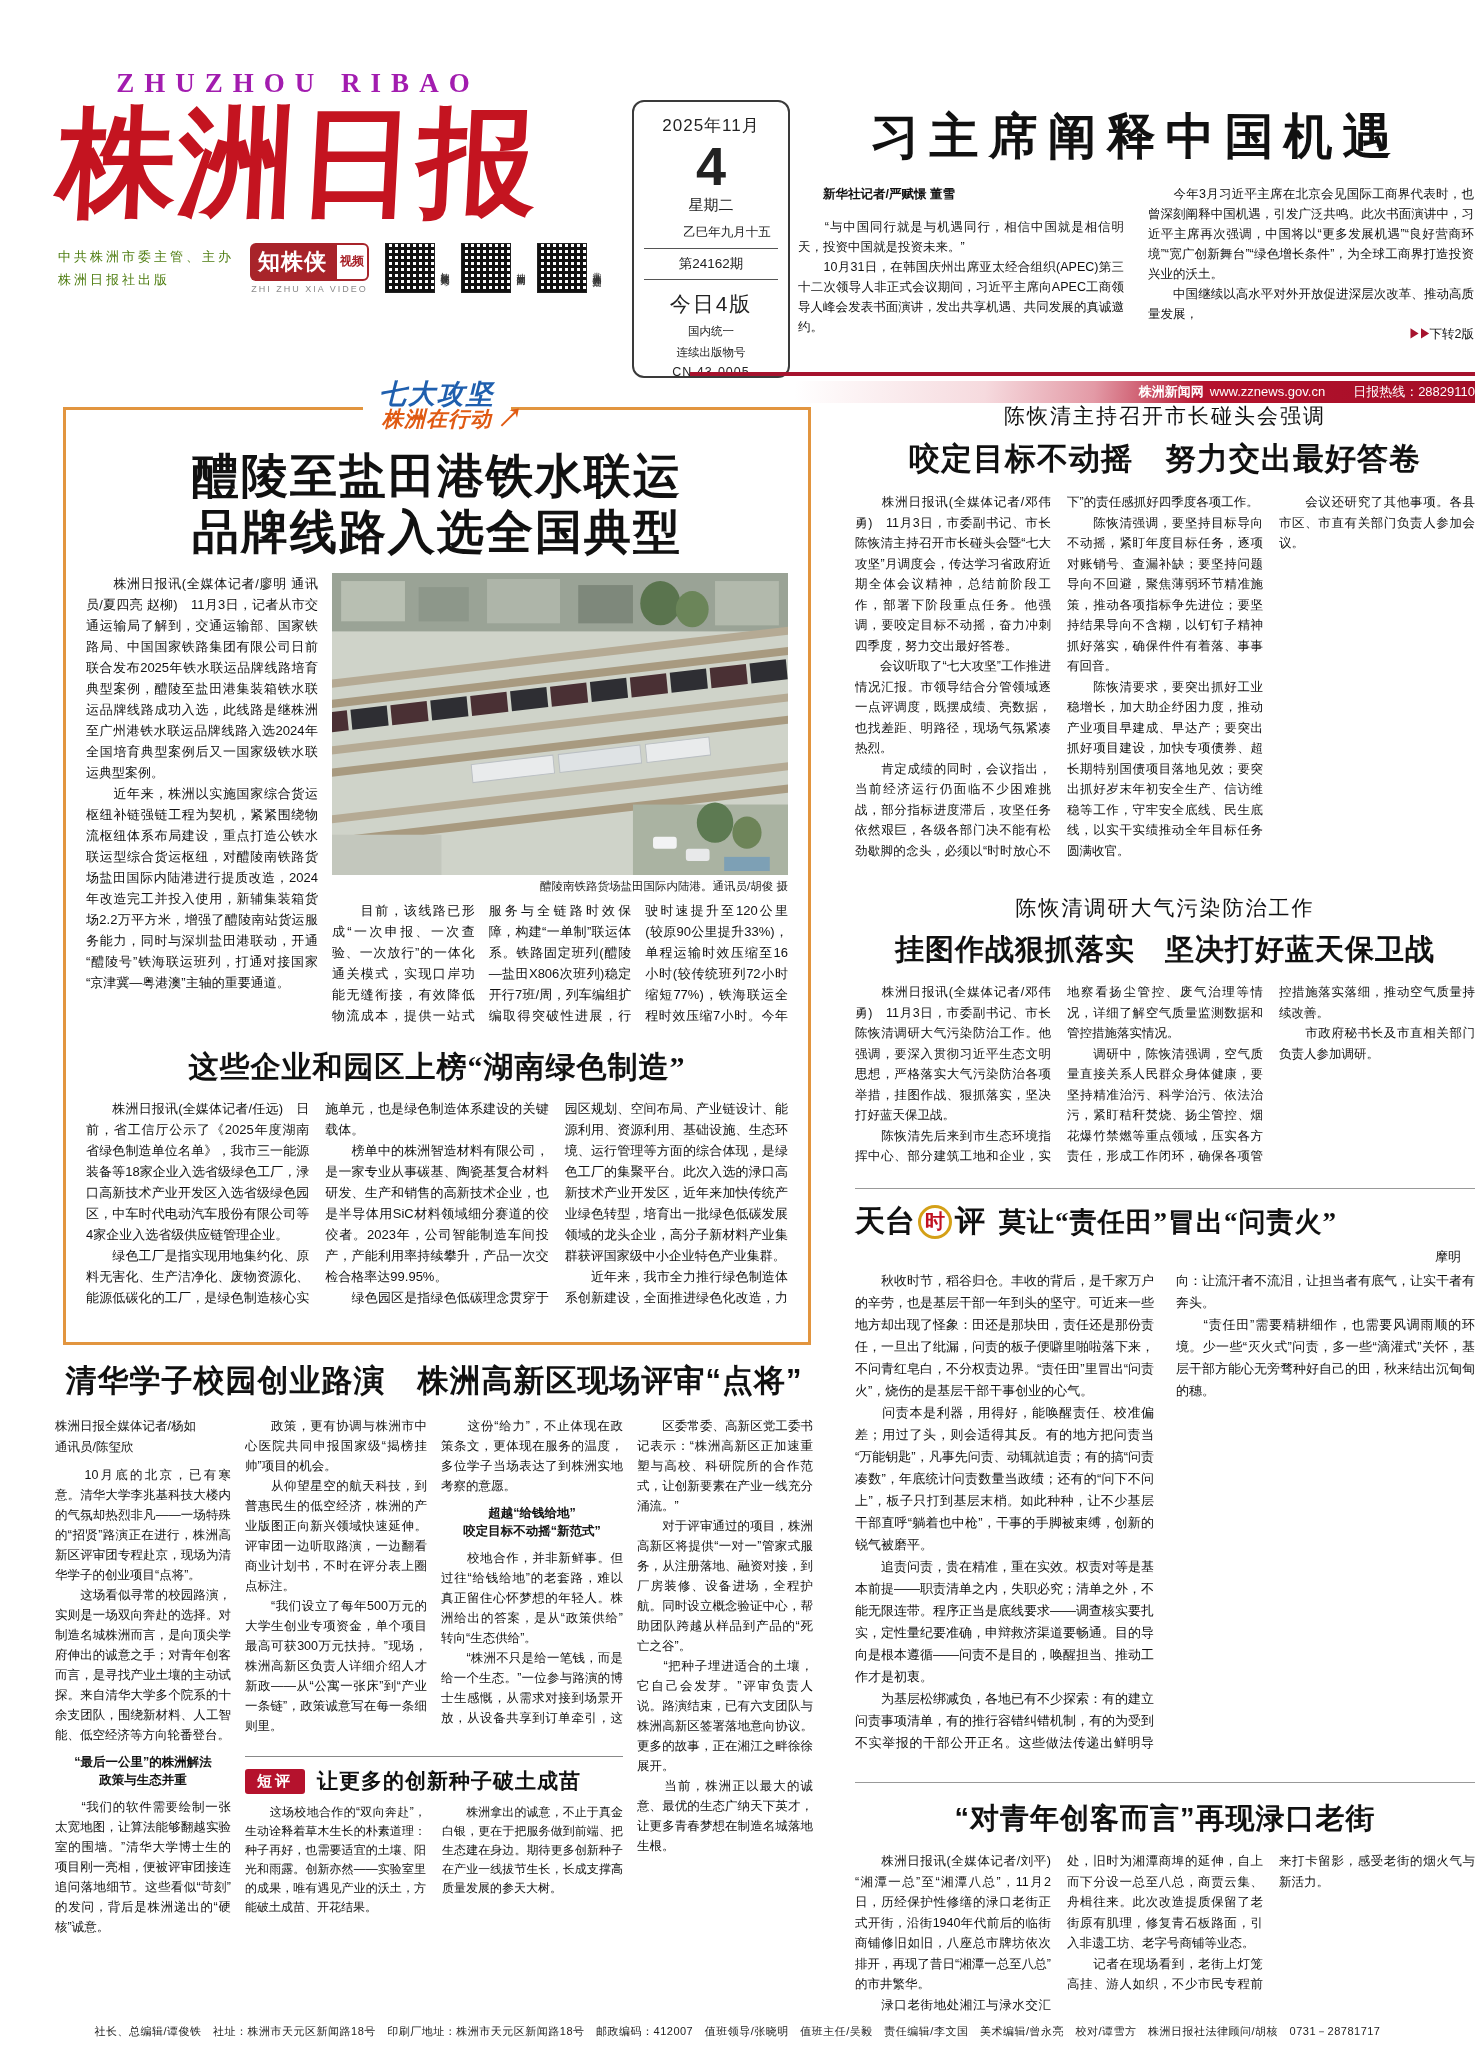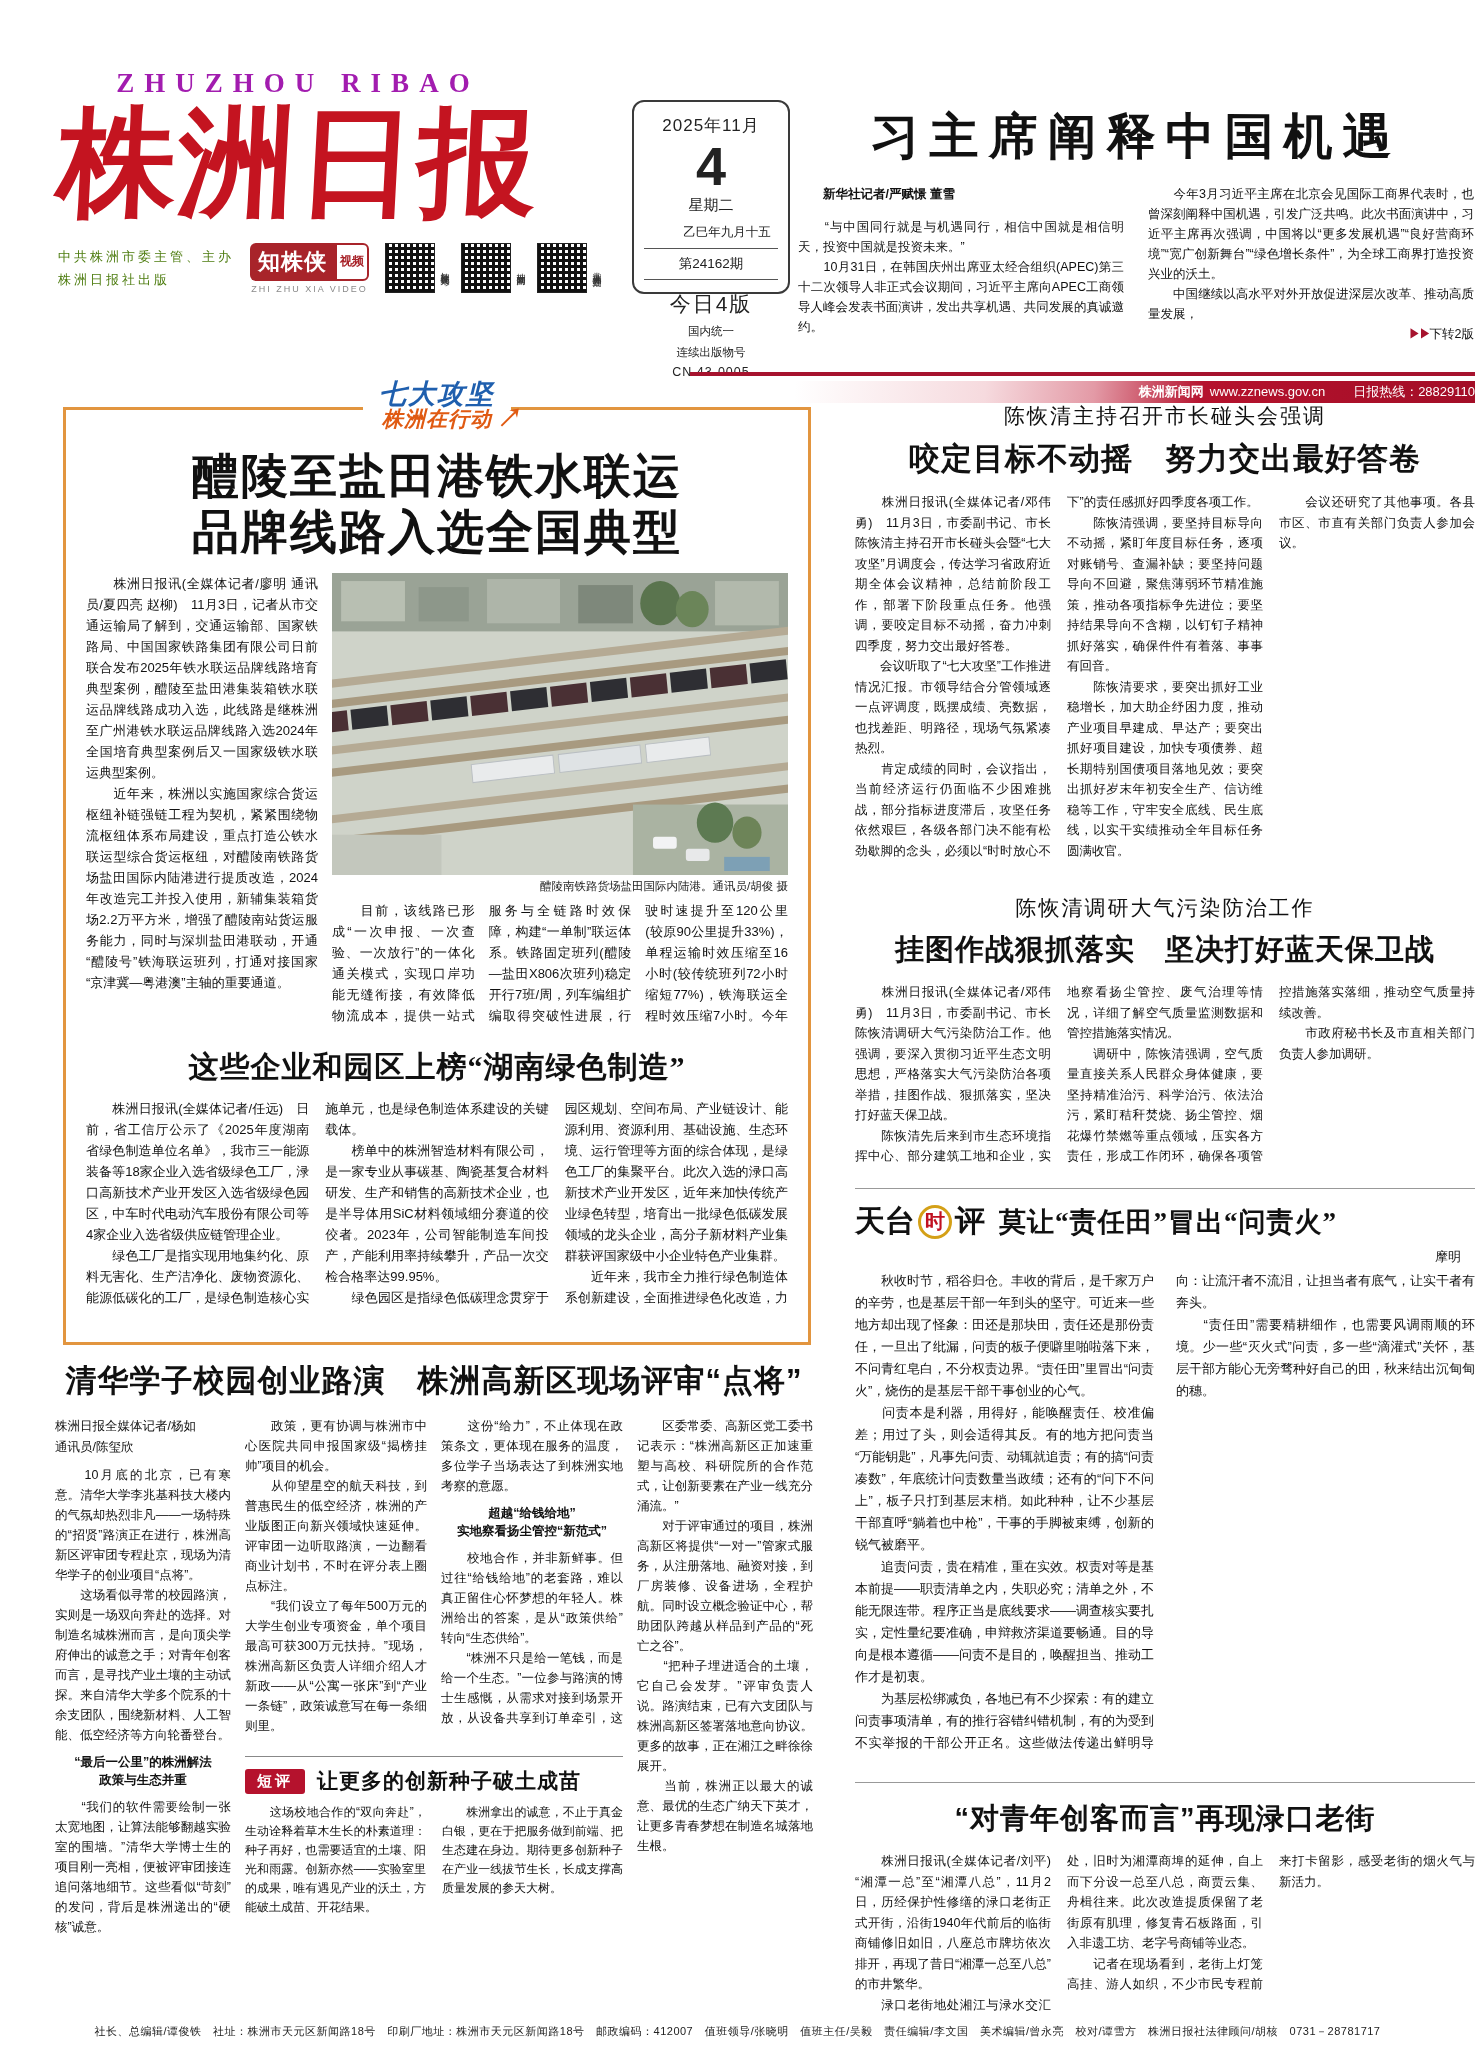--- a/index.html
+++ b/index.html
@@ -21,21 +21,21 @@
   .zzx-sub { font-size:9px; color:#8a8a8a; letter-spacing:2px; margin-top:3px; }
   .qr-group { display:flex; gap:10px; }
   .qr-item { display:flex; align-items:center; gap:3px; }
   .qr { width:50px; height:50px; border:1px solid #222;
         background:
           repeating-linear-gradient(0deg,#111 0 3px,rgba(255,255,255,0) 3px 6px),
           repeating-linear-gradient(90deg,#111 0 3px,#fff 3px 6px); }
   .qr-label { writing-mode:vertical-rl; font-size:9px; color:#333; letter-spacing:1px; }
 
   
-  .datebox { position:absolute; left:632px; top:100px; width:158px; height:194px; border:2px solid #3a3a3a; border-radius:12px; text-align:center; padding-top:12px; color:#222; }
+  .datebox { position:absolute; left:632px; top:100px; width:158px; height:278px; border:2px solid #3a3a3a; border-radius:12px; text-align:center; padding-top:12px; color:#222; }
   .db-month { font-size:17px; letter-spacing:1px; }
   .db-day { font-size:54px; font-weight:900; line-height:1.1; }
   .db-week { font-size:15px; }
   .db-lunar { font-size:12.5px; margin-top:9px; padding-bottom:7px;margin-left:32px; }
   .db-issue { font-size:13.5px; border-top:1px solid #555; border-bottom:1px solid #555; padding:6px 0; margin:0 10px; }
   .db-pages { font-size:21px; letter-spacing:2px; margin-top:10px; }
   .db-cn1, .db-cn2 { font-size:11.5px; margin-top:6px; }
   .db-cn3 { font-size:12.5px; margin-top:5px; letter-spacing:1px; }
 
   
@@ -261,21 +261,21 @@
 政策与生态并重</div>
         <div class="flow">　　“我们的软件需要绘制一张太宽地图，让算法能够翻越实验室的围墙。”清华大学博士生的项目刚一亮相，便被评审团接连追问落地细节。这些看似“苛刻”的发问，背后是株洲递出的“硬核”诚意。</div>
       </div>
       <div class="qh-mid">
         <div class="mid-cols">
           <div class="flow">　　政策，更有协调与株洲市中心医院共同申报国家级“揭榜挂帅”项目的机会。
 　　从仰望星空的航天科技，到普惠民生的低空经济，株洲的产业版图正向新兴领域快速延伸。评审团一边听取路演，一边翻看商业计划书，不时在评分表上圈点标注。
 　　“我们设立了每年500万元的大学生创业专项资金，单个项目最高可获300万元扶持。”现场，株洲高新区负责人详细介绍人才新政——从“公寓一张床”到“产业一条链”，政策诚意写在每一条细则里。
 　　这份“给力”，不止体现在政策条文，更体现在服务的温度，多位学子当场表达了到株洲实地考察的意愿。</div>
           <div class="qh-sub flow">超越“给钱给地”
-实地察看扬尘管控“新范式”</div>
+咬定目标不动摇“新范式”</div>
           <div class="flow">　　校地合作，并非新鲜事。但过往“给钱给地”的老套路，难以真正留住心怀梦想的年轻人。株洲给出的答案，是从“政策供给”转向“生态供给”。
 　　“株洲不只是给一笔钱，而是给一个生态。”一位参与路演的博士生感慨，从需求对接到场景开放，从设备共享到订单牵引，这座城市拿出的是一整套解决方案。
 　　今年，株洲高新区已开展三轮校园评审，累计对接清华、中科大等高校项目96个，其中23个进入实质孵化阶段。</div>
         </div>
         <div class="duanping">
           <div class="dp-header">
             <span class="dp-tag">短评</span>
             <span class="dp-head">让更多的创新种子破土成苗</span>
           </div>
           <div class="dp-cols">

